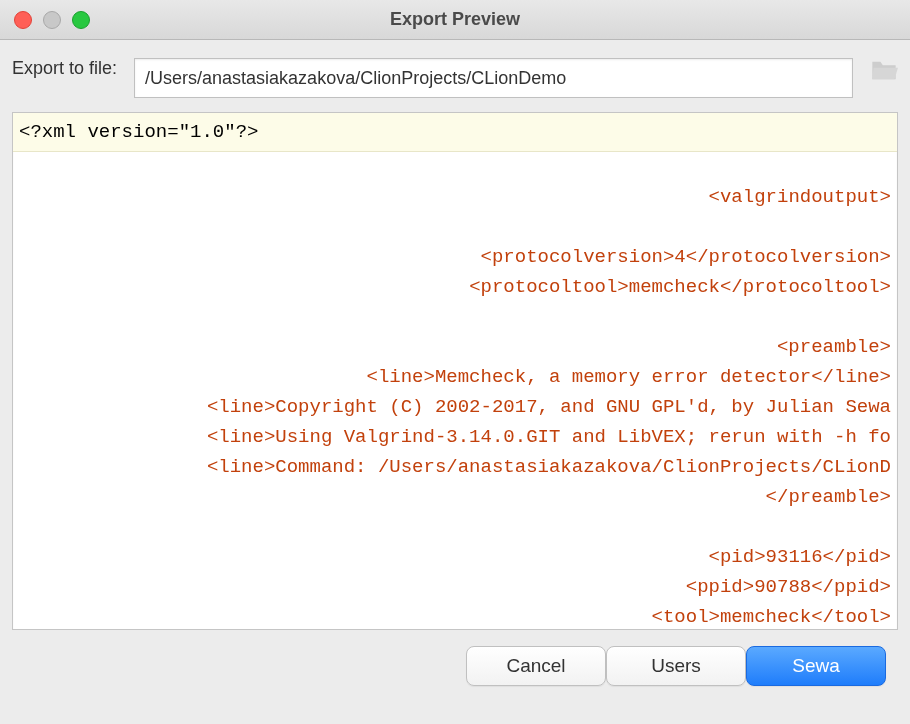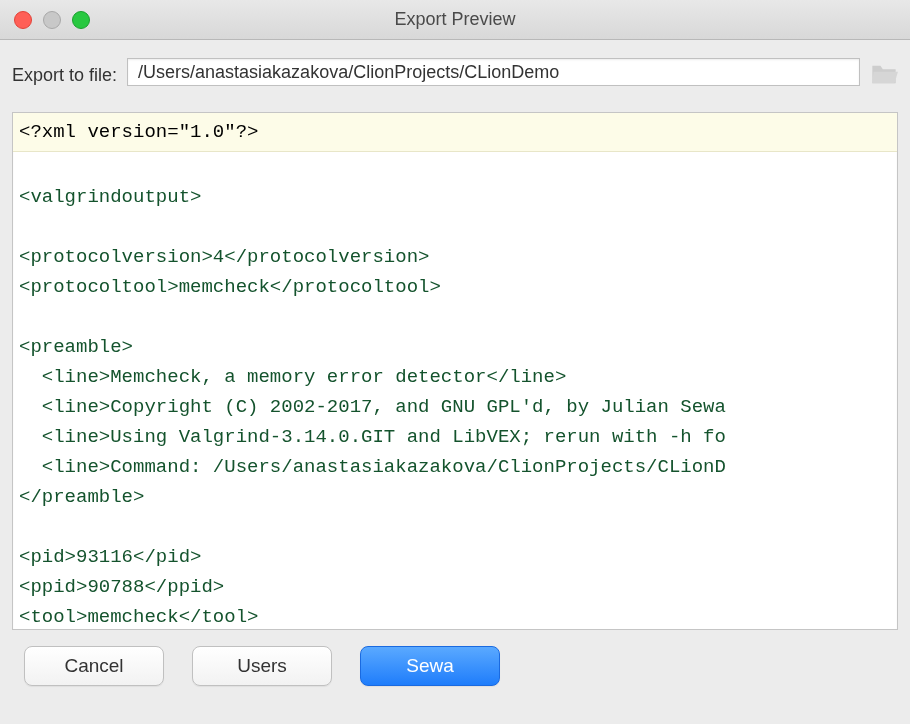--- a/index.html
+++ b/index.html
@@ -44,39 +44,39 @@
     }
     .traffic-light.zoom {
       background: #28c840;
       border: 0.5px solid #1ba02e;
     }
     .title-text {
       flex: 1;
       text-align: center;
       font-size: 18px;
       color: #4a4a4a;
-      font-weight: 400;
+      font-weight: 700;
     }
     .content-area {
       padding: 18px 12px 12px 12px;
     }
     .export-row {
       display: flex;
-      align-items: flex-end;
-      gap: 10px;
-      margin-bottom: 26px;
+      align-items: flex-start;
+      gap: 17px;
+      margin-bottom: 14px;
     }
     .export-label {
       font-size: 18px;
       color: #333;
       white-space: nowrap;
     }
     .export-input {
       flex: 1;
-      height: 28px;
+      height: 40px;
       border: 1px solid #c0c0c0;
       background: #fff;
       padding: 0 10px;
       font-size: 18px;
       font-family: -apple-system, BlinkMacSystemFont, "Helvetica Neue", Arial, sans-serif;
       color: #333;
       box-shadow: inset 0 1px 2px rgba(0,0,0,0.08);
       overflow: hidden;
       text-overflow: clip;
       white-space: nowrap;
@@ -103,27 +103,29 @@
       line-height: 30px;
       color: #000;
       white-space: pre;
       overflow: hidden;
     }
     .preview-content {
       padding: 0 6px 4px 6px;
       font-family: "Menlo", "Monaco", "Courier New", monospace;
       font-size: 19px;
       line-height: 30px;
-      color: #14532d;
+      color: #c2410c;
       white-space: pre;
       overflow: hidden;
+      text-align: right;
     }
     .button-row {
       display: flex;
-      gap: 28px;
+      justify-content: flex-end;
+      gap: 0;
       padding: 16px 12px 0 12px;
     }
     .btn {
       height: 40px;
       min-width: 140px;
       border-radius: 8px;
       font-size: 19px;
       font-family: -apple-system, BlinkMacSystemFont, "Helvetica Neue", Arial, sans-serif;
       cursor: pointer;
       border: 1px solid #c0c0c0;

